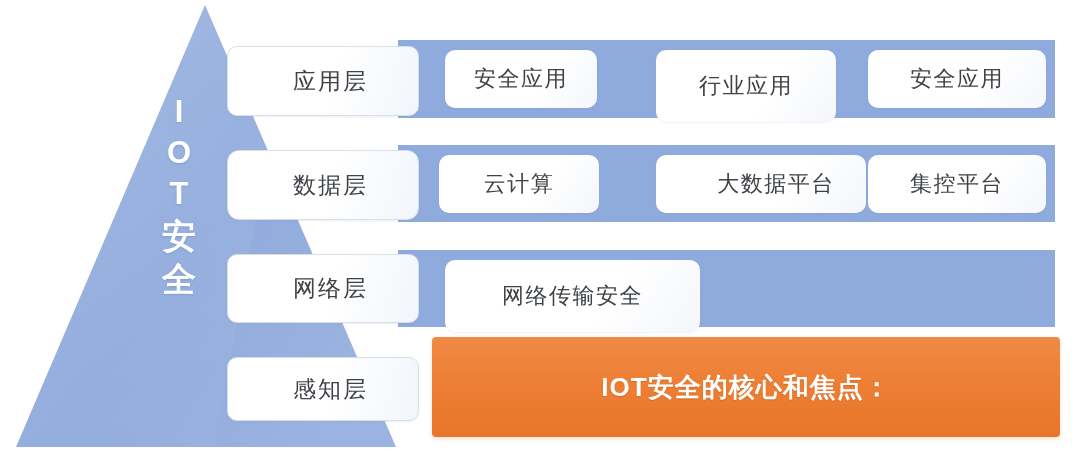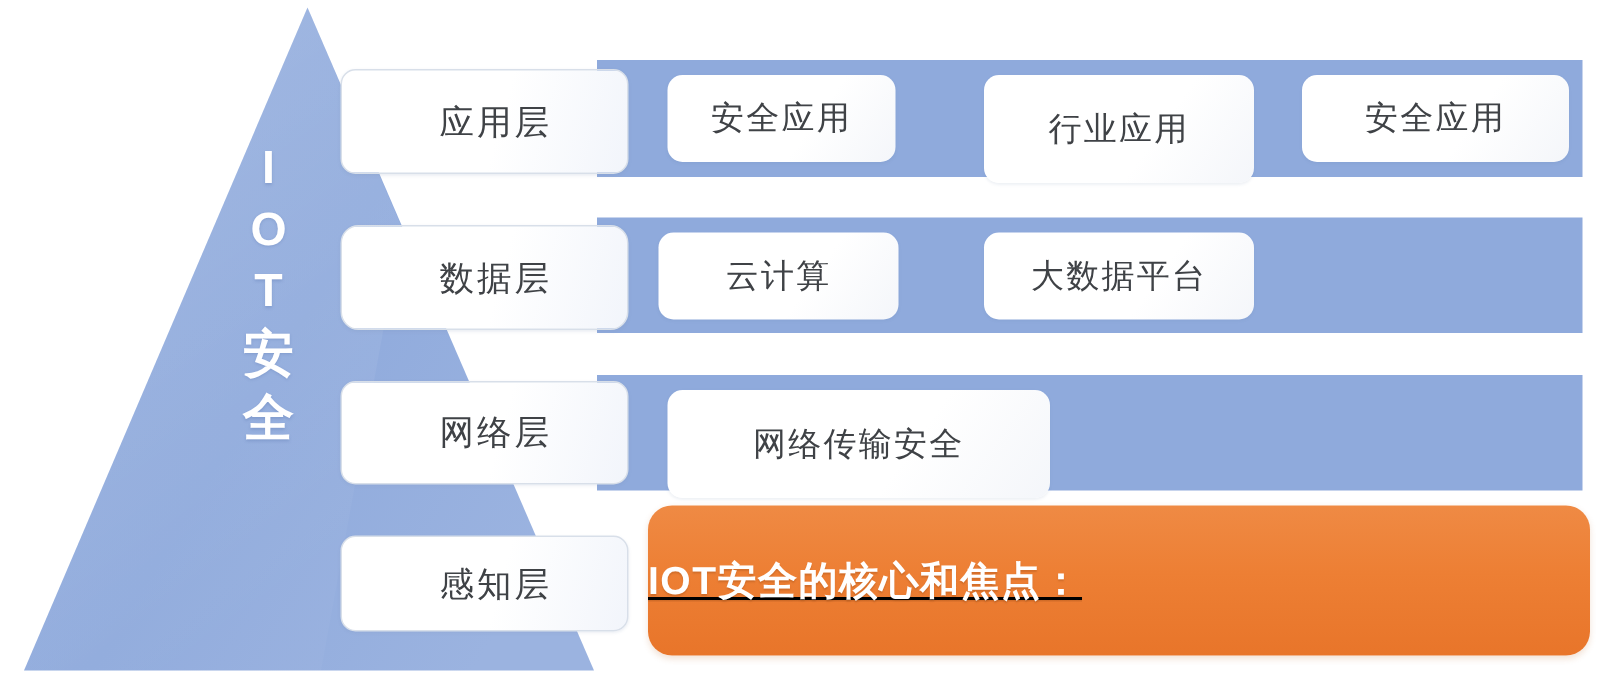--- a/index.html
+++ b/index.html
@@ -91,28 +91,28 @@
     white-space:nowrap;
   }
 
   
   #core-banner{
     position:absolute;
     left:432px;
     top:337px;
     width:628px;
     height:100px;
-    border-radius:16px;
+    border-radius:4px;
     background:linear-gradient(180deg,#ef8a44 0%,#ed7f34 45%,#e8752a 100%);
     display:flex;
     flex-direction:column;
+    align-items:center;
     justify-content:center;
     z-index:5;
     box-shadow:0 2px 4px rgba(190,110,50,.20);
-    text-decoration:underline;
   }
   #core-banner .line{
     color:#ffffff;
     font-size:26px;
     font-weight:700;
     letter-spacing:1px;
     line-height:1.42;
     text-shadow:0 1px 1px rgba(160,80,25,.35);
     white-space:nowrap;
   }
@@ -165,22 +165,25 @@
 
   <div class="band" style="top:145px;height:77px;"></div>
 
   <div class="layer-chip" style="top:150px;height:68px;border-radius:12px;">
     <span class="txt">数据层</span>
   </div>
 
   <div class="item-box" style="left:439px;top:155px;width:160px;height:58px;">
     <span class="txt">云计算</span>
   </div>
-  <div class="item-box" style="left:656px;top:155px;width:180px;height:58px;">
+  <div class="item-box" style="left:656px;top:155px;width:180px;height:58px;padding-left:30px;">
     <span class="txt">大数据平台</span>
+  </div>
+  <div class="item-box" style="left:868px;top:155px;width:178px;height:58px;">
+    <span class="txt">集控平台</span>
   </div>
 
   <div class="band" style="top:250px;height:77px;"></div>
 
   <div class="layer-chip" style="top:254px;height:67px;">
     <span class="txt">网络层</span>
   </div>
 
   <div class="item-box" style="left:445px;top:260px;width:255px;height:72px;font-family:Liberation Serif, serif;">
     <span class="txt">网络传输安全</span>

